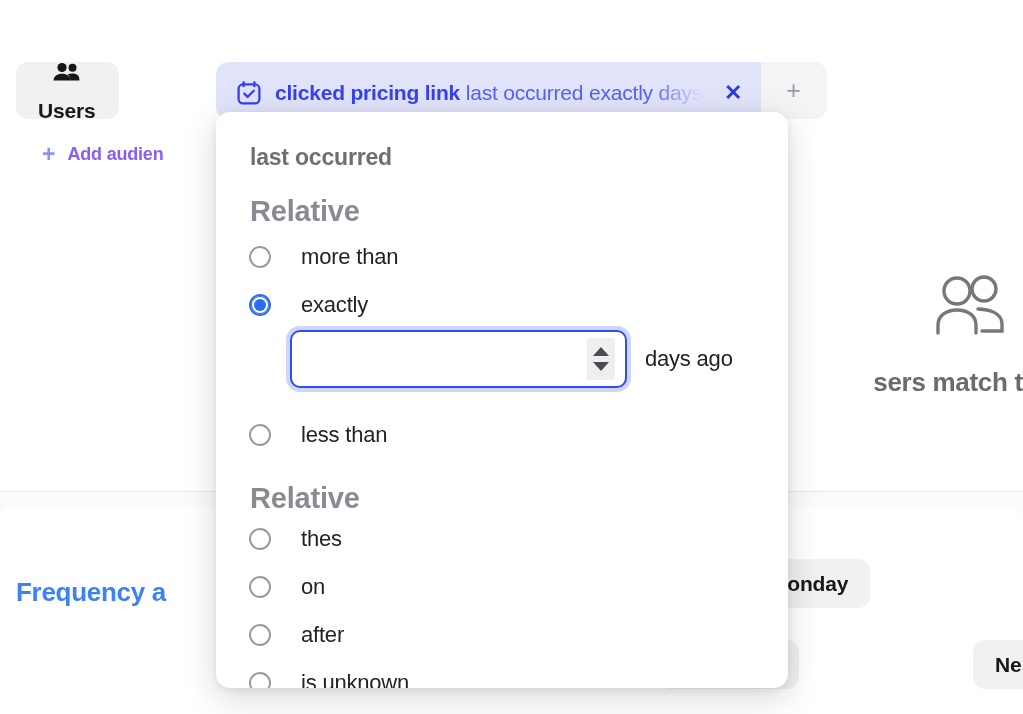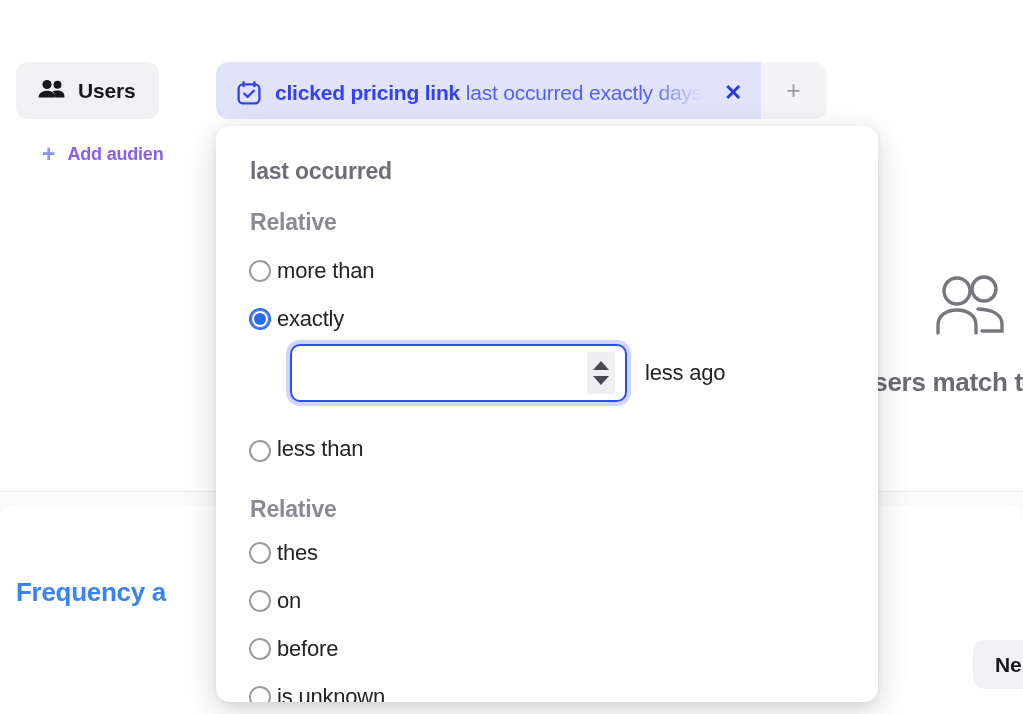--- a/index.html
+++ b/index.html
@@ -28,21 +28,21 @@
     position: absolute; left: 0; top: 506px; width: 1023px; height: 208px;
     background: #ffffff; border-radius: 14px 14px 0 0;
   }
 
   
   .toolbar { position: absolute; left: 16px; top: 62px; display: flex; align-items: center; }
 
   .users-btn {
     height: 57px; display: flex; align-items: center; gap: 13px;
     background: #f1f1f3; border-radius: 12px; padding: 0 24px 0 22px;
-    cursor: pointer; border: none;
+    cursor: pointer; border: none; flex-direction: column;
   }
   .users-btn .label { font-size: 21px; font-weight: 700; color: #18181b; letter-spacing: -0.2px; }
 
   .chip-wrap {
     position: absolute; left: 216px; top: 62px;
     display: flex; align-items: stretch; height: 57px;
     border-radius: 12px; overflow: hidden;
   }
   .chip {
     background: #e1e3fb; height: 62px; display: flex; align-items: center;
@@ -94,57 +94,57 @@
     position: absolute; background: #f1f1f3; border-radius: 12px; height: 49px;
     display: flex; align-items: center; padding: 0 22px; cursor: pointer;
     font-size: 21px; font-weight: 700; color: #18181b; letter-spacing: -0.2px; white-space: nowrap;
   }
   .pill-a { left: 700px; top: 559px; }
   .pill-b { left: 660px; top: 640px; }
   .pill-c { left: 973px; top: 640px; }
 
   
   .popover {
-    position: absolute; left: 216px; top: 126px; width: 662px; height: 576px;
+    position: absolute; left: 216px; top: 112px; width: 572px; height: 576px;
     background: #ffffff; border-radius: 14px;
     box-shadow: 0 10px 34px rgba(16,16,22,0.16), 0 2px 8px rgba(16,16,22,0.08);
     overflow: hidden; z-index: 40;
   }
   .pop-header {
     position: absolute; left: 34px; top: 32px; font-size: 23px; font-weight: 700;
     color: #6e6e76; letter-spacing: -0.2px;
   }
   .group-label {
-    position: absolute; left: 34px; font-size: 23px; font-weight: 700;
+    position: absolute; left: 34px; font-size: 29px; font-weight: 700;
     color: #8a8a92; letter-spacing: -0.2px;
   }
   .group-relative { top: 83px; }
   .group-absolute { top: 370px; }
 
   .opt {
     position: absolute; left: 33px; display: flex; align-items: center;
-    gap: 6px; cursor: pointer;
+    gap: 30px; cursor: pointer;
   }
   .radio {
     width: 22px; height: 22px; border-radius: 50%;
     border: 2px solid #9a9aa2; background: #ffffff; flex: 0 0 auto;
   }
   .radio.checked {
     border: 2px solid #2f6bf7; background: #ffffff; position: relative;
     box-shadow: 0 0 0 1px #2f6bf7 inset;
   }
   .radio.checked::after {
     content: ""; position: absolute; left: 3px; top: 3px; width: 12px; height: 12px;
     border-radius: 50%; background: #2a6af5;
   }
   .opt-label { font-size: 22px; color: #232327; letter-spacing: -0.2px; }
 
   .opt-more   { top: 132px; }
   .opt-exact  { top: 180px; }
-  .opt-less   { top: 310px; align-items: flex-end; }
+  .opt-less   { top: 310px; }
   .opt-after  { top: 414px; }
   .opt-on     { top: 462px; }
   .opt-before { top: 510px; }
   .opt-unknown{ top: 558px; }
 
   .num-row {
     position: absolute; left: 74px; top: 218px; display: flex; align-items: center; gap: 18px;
   }
   .num-input-wrap {
     width: 337px; height: 58px; border-radius: 10px; border: 2px solid #2f4df5;
@@ -250,21 +250,21 @@
     </div>
 
     <div class="num-row">
       <div class="num-input-wrap">
         <input class="num-input" type="text" value="" style="">
         <span class="spinner">
           <span class="tri-up"></span>
           <span class="tri-down"></span>
         </span>
       </div>
-      <span class="days-label">less ago</span>
+      <span class="days-label">days ago</span>
     </div>
 
     <div class="opt opt-less">
       <span class="radio"></span>
       <span class="opt-label">less than</span>
     </div>
 
     <div class="group-label group-absolute">Relative</div>
 
     <div class="opt opt-after">
@@ -272,21 +272,21 @@
       <span class="opt-label">thes</span>
     </div>
 
     <div class="opt opt-on">
       <span class="radio"></span>
       <span class="opt-label">on</span>
     </div>
 
     <div class="opt opt-before">
       <span class="radio"></span>
-      <span class="opt-label">before</span>
+      <span class="opt-label">after</span>
     </div>
 
     <div class="opt opt-unknown">
       <span class="radio"></span>
       <span class="opt-label">is unknown</span>
     </div>
   </div>
 
 </div>
 

